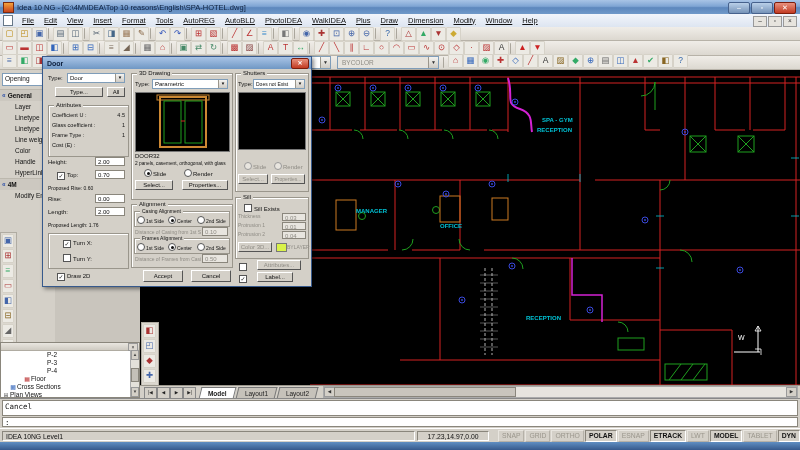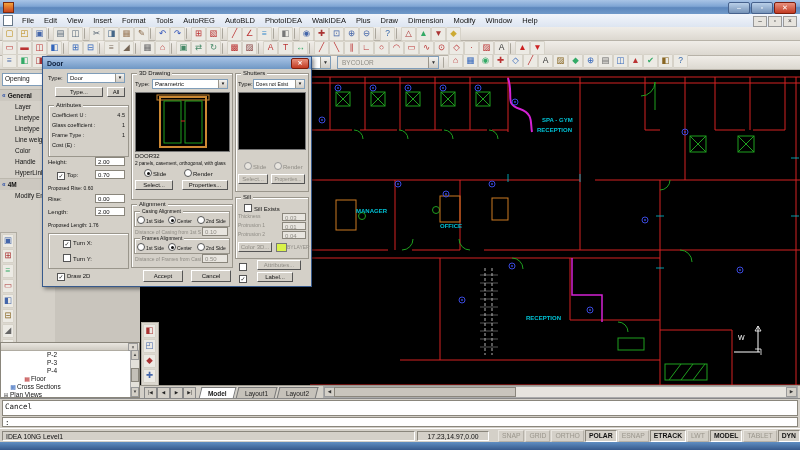--- a/index.html
+++ b/index.html
@@ -14,21 +14,21 @@
   .appicon{width:9px;height:9px;margin:0 3px 0 3px;background:linear-gradient(#f5a23c,#c8431c);
     border:1px solid #7a2a10;}
   .wincontrols{position:absolute;right:4px;top:2px;display:flex;gap:1px;}
   .winbtn{width:20px;height:10px;font-size:7px;line-height:9px;text-align:center;color:#fff;
     background:linear-gradient(#b9cfe8,#7693b8);border:1px solid #46618c;border-radius:2px;}
   .winbtn.close{background:linear-gradient(#e8917e,#c23a22);border-color:#7c1d0d;}
   
   .menubar{left:0;top:14px;width:800px;height:13px;background:linear-gradient(#f2f5fb,#dde5f1);
     border-bottom:1px solid #b8bcc4;display:flex;align-items:center;font-size:7.5px;color:#111;}
   .docicon{width:8px;height:9px;background:#fff;border:1px solid #678;margin:0 4px 0 3px;}
-  .menubar .mitem{padding:0 5px;line-height:12px;}
+  .menubar .mitem{padding:0 5px;line-height:12px;text-decoration:underline;}
   .mdicontrols{position:absolute;right:3px;top:2px;display:flex;gap:1px;}
   .mdibtn{width:12px;height:9px;font-size:6.5px;line-height:8px;text-align:center;color:#333;
     background:#e7e4de;border:1px solid #999;}
   
   .tbrow{left:0;width:800px;background:linear-gradient(#f0ede8,#dcd8d0);border-bottom:1px solid #b7b2a8;
     display:flex;align-items:center;padding-left:2px;box-sizing:border-box;}
   .tb1{top:27px;height:14px;}
   .tb2{top:41px;height:15px;}
   .tb3{top:56px;height:14px;}
   .icon{display:inline-block;width:13px;height:12px;margin:0 0px;font-size:8.5px;line-height:11px;
@@ -129,20 +129,21 @@
     vertical-align:-1px;margin-right:2px;font-size:6px;line-height:6px;text-align:center;color:#111;}
   .chk.on::after{content:"✓";}
   .swatch{position:absolute;width:9px;height:7px;background:#d9f24a;border:1px solid #777;}
   .attrrow{display:flex;justify-content:space-between;height:10px;line-height:10px;padding:0 3px;}
 </style>
 </head>
 <body>
 
 <div class="abs titlebar">
   <span class="appicon"></span>
+  <span>Idea 10 NG  -  [C:\4M\IDEA\Top 10 reasons\English\SPA-HOTEL.dwg]</span>
   <span class="wincontrols">
     <span class="winbtn">–</span>
       <span class="winbtn">▫</span>
       <span class="winbtn close">✕</span>
   </span>
 </div>
 
 <div class="abs menubar">
   <span class="docicon"></span>
   <span>

